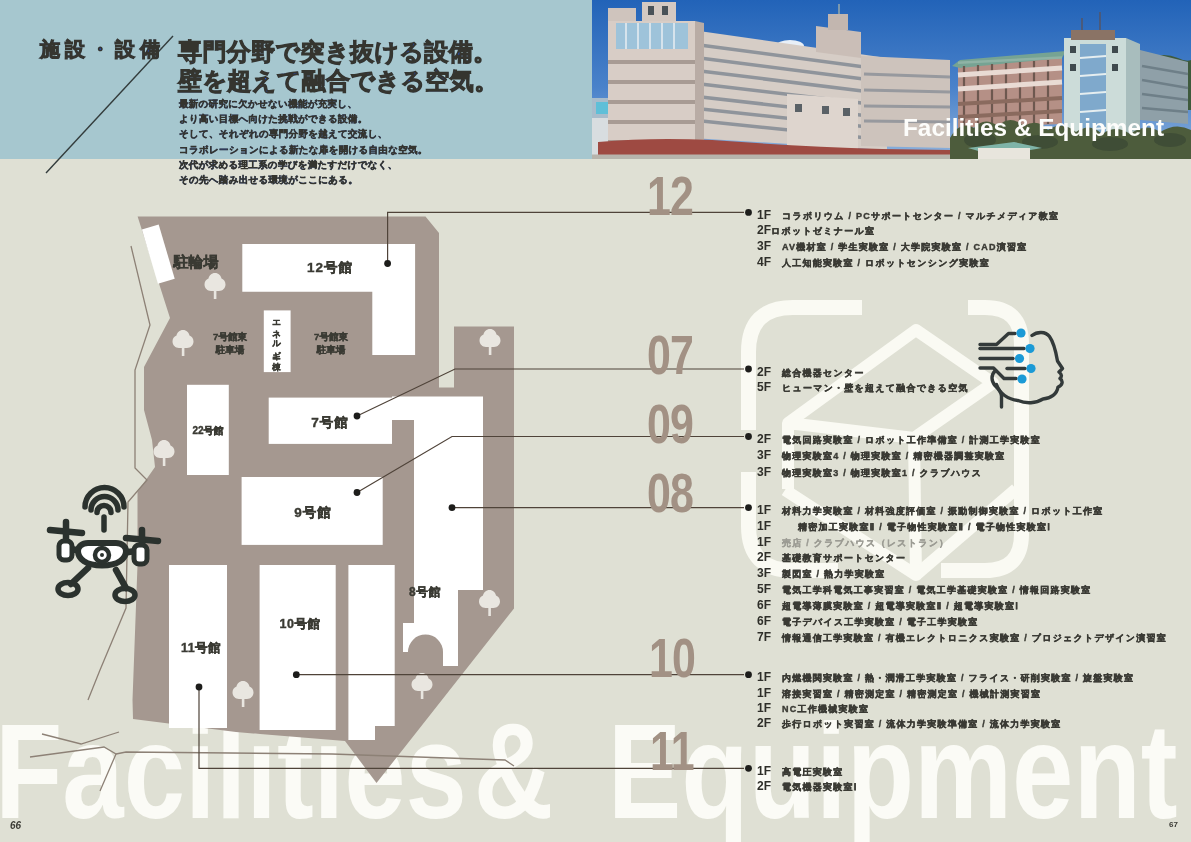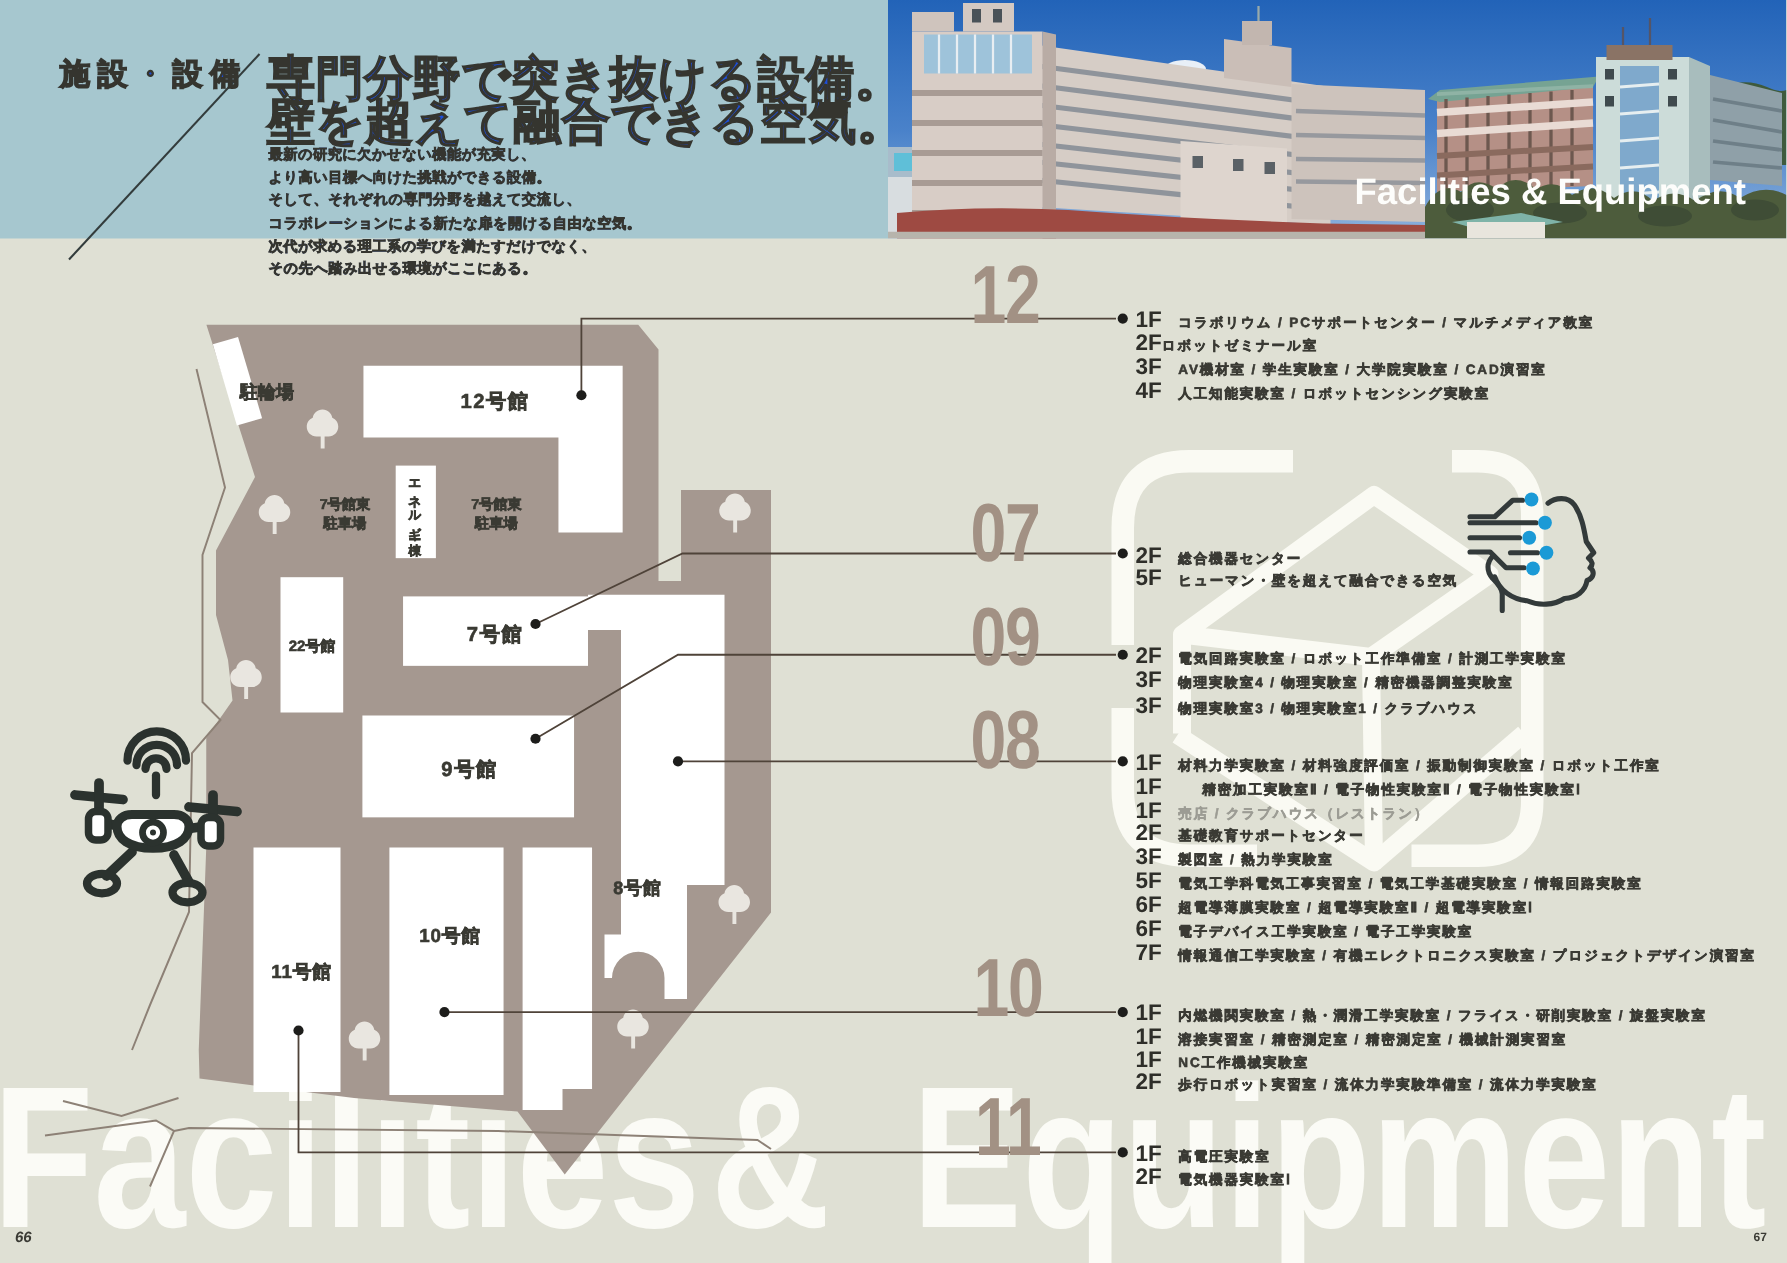--- a/index.html
+++ b/index.html
@@ -1,21 +1,21 @@
 <!DOCTYPE html>
 <html><head>
 <meta charset="utf-8">
 <style>
 * { margin:0; padding:0; box-sizing:border-box; }
 html,body { width:1191px; height:842px; overflow:hidden; }
 body { position:relative; background:#dfe0d4; font-family:"Liberation Sans",sans-serif; }
 .abs { position:absolute; }
 .jp { color:#1d4ed8; font-weight:bold; -webkit-text-stroke:0.5px #35352f; }
 .num { color:#a29184; font-weight:bold; font-size:55px; line-height:1; transform:scaleX(0.78); transform-origin:0 0; letter-spacing:-1px;}
-.fl { color:#2e2e29; font-weight:bold; font-size:15px; }
+.fl { color:#2e2e29; font-weight:bold; font-size:12px; }
 .li { color:#3a3a34; font-weight:bold; font-size:9px; letter-spacing:1.25px; white-space:nowrap; -webkit-text-stroke:0.4px #3a3a34; }
 .row { position:absolute; white-space:nowrap; }
 .maplabel { position:absolute; color:#3a3a33; font-weight:bold; -webkit-text-stroke:0.4px #3a3a33; text-align:center; transform:translateX(-50%); white-space:nowrap; }
 </style>
 </head>
 <body>
 
 <div id="bigtext" class="abs" style="left:-5px; top:694px; font-size:134.8px; font-weight:bold; color:#fbfbf6; white-space:nowrap; transform:scaleX(0.818); transform-origin:0 0; letter-spacing:0px;">Facilities <span style="margin-left:-29px">&amp; </span><span style="margin-left:29px">Equipment</span></div>
 
 <svg id="mapsvg" class="abs" style="left:0;top:0" width="1191" height="842" viewBox="0 0 1191 842">
@@ -153,21 +153,21 @@
 </svg>
 
 <div class="abs" style="left:0; top:0; width:592px; height:159px; background:#a6c7cf;"></div>
 
 <svg class="abs" style="left:0;top:0" width="300" height="200">
     <line x1="173" y1="36" x2="46" y2="173" stroke="#333c3c" stroke-width="1.4"></line>
   </svg>
 
 <div class="abs jp" style="left:40px; top:36px; font-size:20px; letter-spacing:5px; -webkit-text-stroke:0.9px #35352f;">施設・設備</div>
 
-<div class="abs jp" style="left:178px; top:38px; font-size:32px; line-height:28.5px; letter-spacing:0.4px; -webkit-text-stroke:1px #35352f;">専門分野で突き抜ける設備。<br>壁を超えて融合できる空気。</div>
+<div class="abs jp" style="left:178px; top:38px; font-size:24px; line-height:28.5px; letter-spacing:0.4px; -webkit-text-stroke:1px #35352f;">専門分野で突き抜ける設備。<br>壁を超えて融合できる空気。</div>
 
 <div class="abs jp" style="left:179px; top:96px; font-size:9.5px; line-height:15.2px; letter-spacing:0.3px;">最新の研究に欠かせない機能が充実し、<br>より高い目標へ向けた挑戦ができる設備。<br>そして、それぞれの専門分野を越えて交流し、<br>コラボレーションによる新たな扉を開ける自由な空気。<br>次代が求める理工系の学びを満たすだけでなく、<br>その先へ踏み出せる環境がここにある。</div>
 
 <svg id="photos" class="abs" style="left:592px;top:0" width="599" height="159" viewBox="0 0 599 159">
 <defs>
 <linearGradient id="sky1" x1="0" y1="0" x2="0" y2="1">
 <stop offset="0" stop-color="#2263b8"></stop>
         <stop offset="0.55" stop-color="#4a82ca"></stop>
         <stop offset="1" stop-color="#8fb3dd"></stop>
 </linearGradient>
@@ -308,21 +308,21 @@
       </g>
 
 <polygon points="18,148 64,142 92,148 46,156" fill="#7fb3a8"></polygon>
 <rect x="28" y="148" width="52" height="11" fill="#e8e5dd"></rect>
 </g>
 
 <text x="311" y="136" font-family="Liberation Sans,sans-serif" font-size="24.5" font-weight="bold" fill="#fdfdfb" textLength="261" lengthAdjust="spacingAndGlyphs">Facilities &amp; Equipment</text>
 
 </svg>
 
-<div class="maplabel" style="left:178px; top:252.5px; font-size:12px;">駐輪場</div>
+<div class="maplabel" style="left:196px; top:252.5px; font-size:15px;">駐輪場</div>
 
 <div class="maplabel" style="left:330px; top:259px; font-size:13.5px; letter-spacing:1px;">12号館</div>
 
 <div class="maplabel" style="left:230px; top:331px; font-size:9.5px; line-height:12.5px;">7号館東<br>駐車場</div>
 
 <div class="maplabel" style="left:331px; top:331px; font-size:9.5px; line-height:12.5px;">7号館東<br>駐車場</div>
 
 <div class="maplabel" style="left:277px; top:314px; font-size:8.5px; writing-mode:vertical-rl; transform:translateX(-50%); letter-spacing:0.5px;">エネルギー棟</div>
 
 <div class="maplabel" style="left:208px; top:424px; font-size:10px;">22号館</div>

